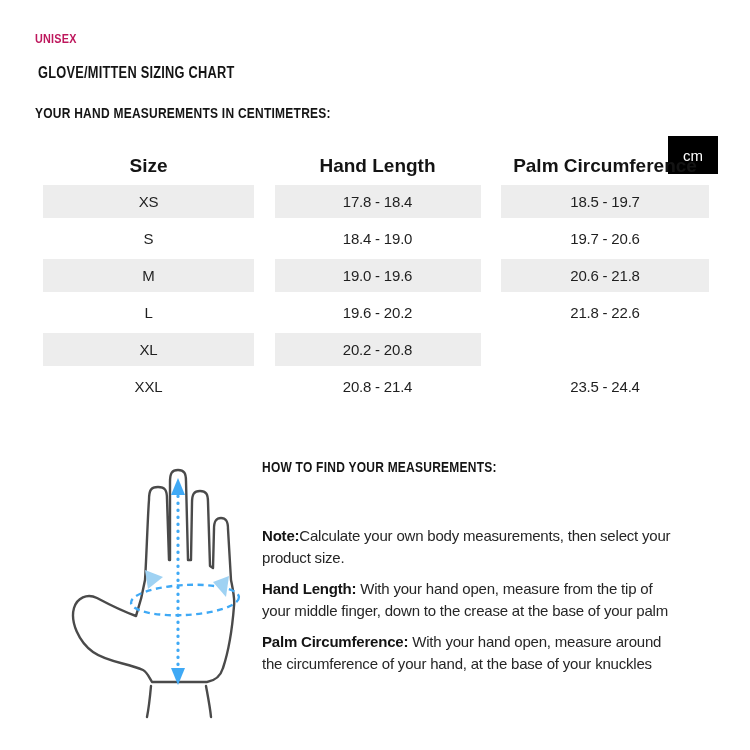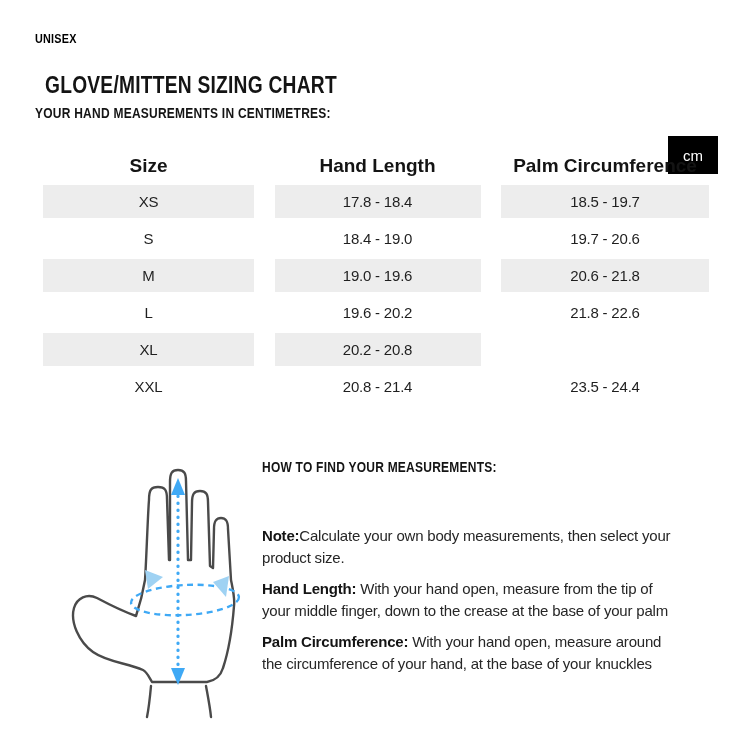--- a/index.html
+++ b/index.html
@@ -14,25 +14,25 @@
   }
   .cond {
     display: inline-block;
     transform: scaleX(0.8);
     transform-origin: 0 50%;
     white-space: nowrap;
     letter-spacing: 0.3px;
   }
   .brand-label {
     position: absolute; left: 35px; top: 31px;
-    font-size: 13.5px; font-weight: bold; color: #000000;
+    font-size: 13.5px; font-weight: bold; color: #be185d;
   }
   .page-title {
-    position: absolute; left: 34px; top: 60px; margin: 11px;
-    font-size: 24px; font-weight: bold; color: #141414;
+    position: absolute; left: 34px; top: 60px; margin: 4px;
+    font-size: 16px; font-weight: bold; color: #141414;
   }
   .subtitle {
     position: absolute; left: 35px; top: 104px;
     font-size: 15px; font-weight: bold; color: #141414;
   }
   .unit-badge {
     position: absolute; left: 668px; top: 92px;
     width: 50px; height: 38px;
     background: #000; color: #fff;
     display: flex; align-items: center; justify-content: center;

